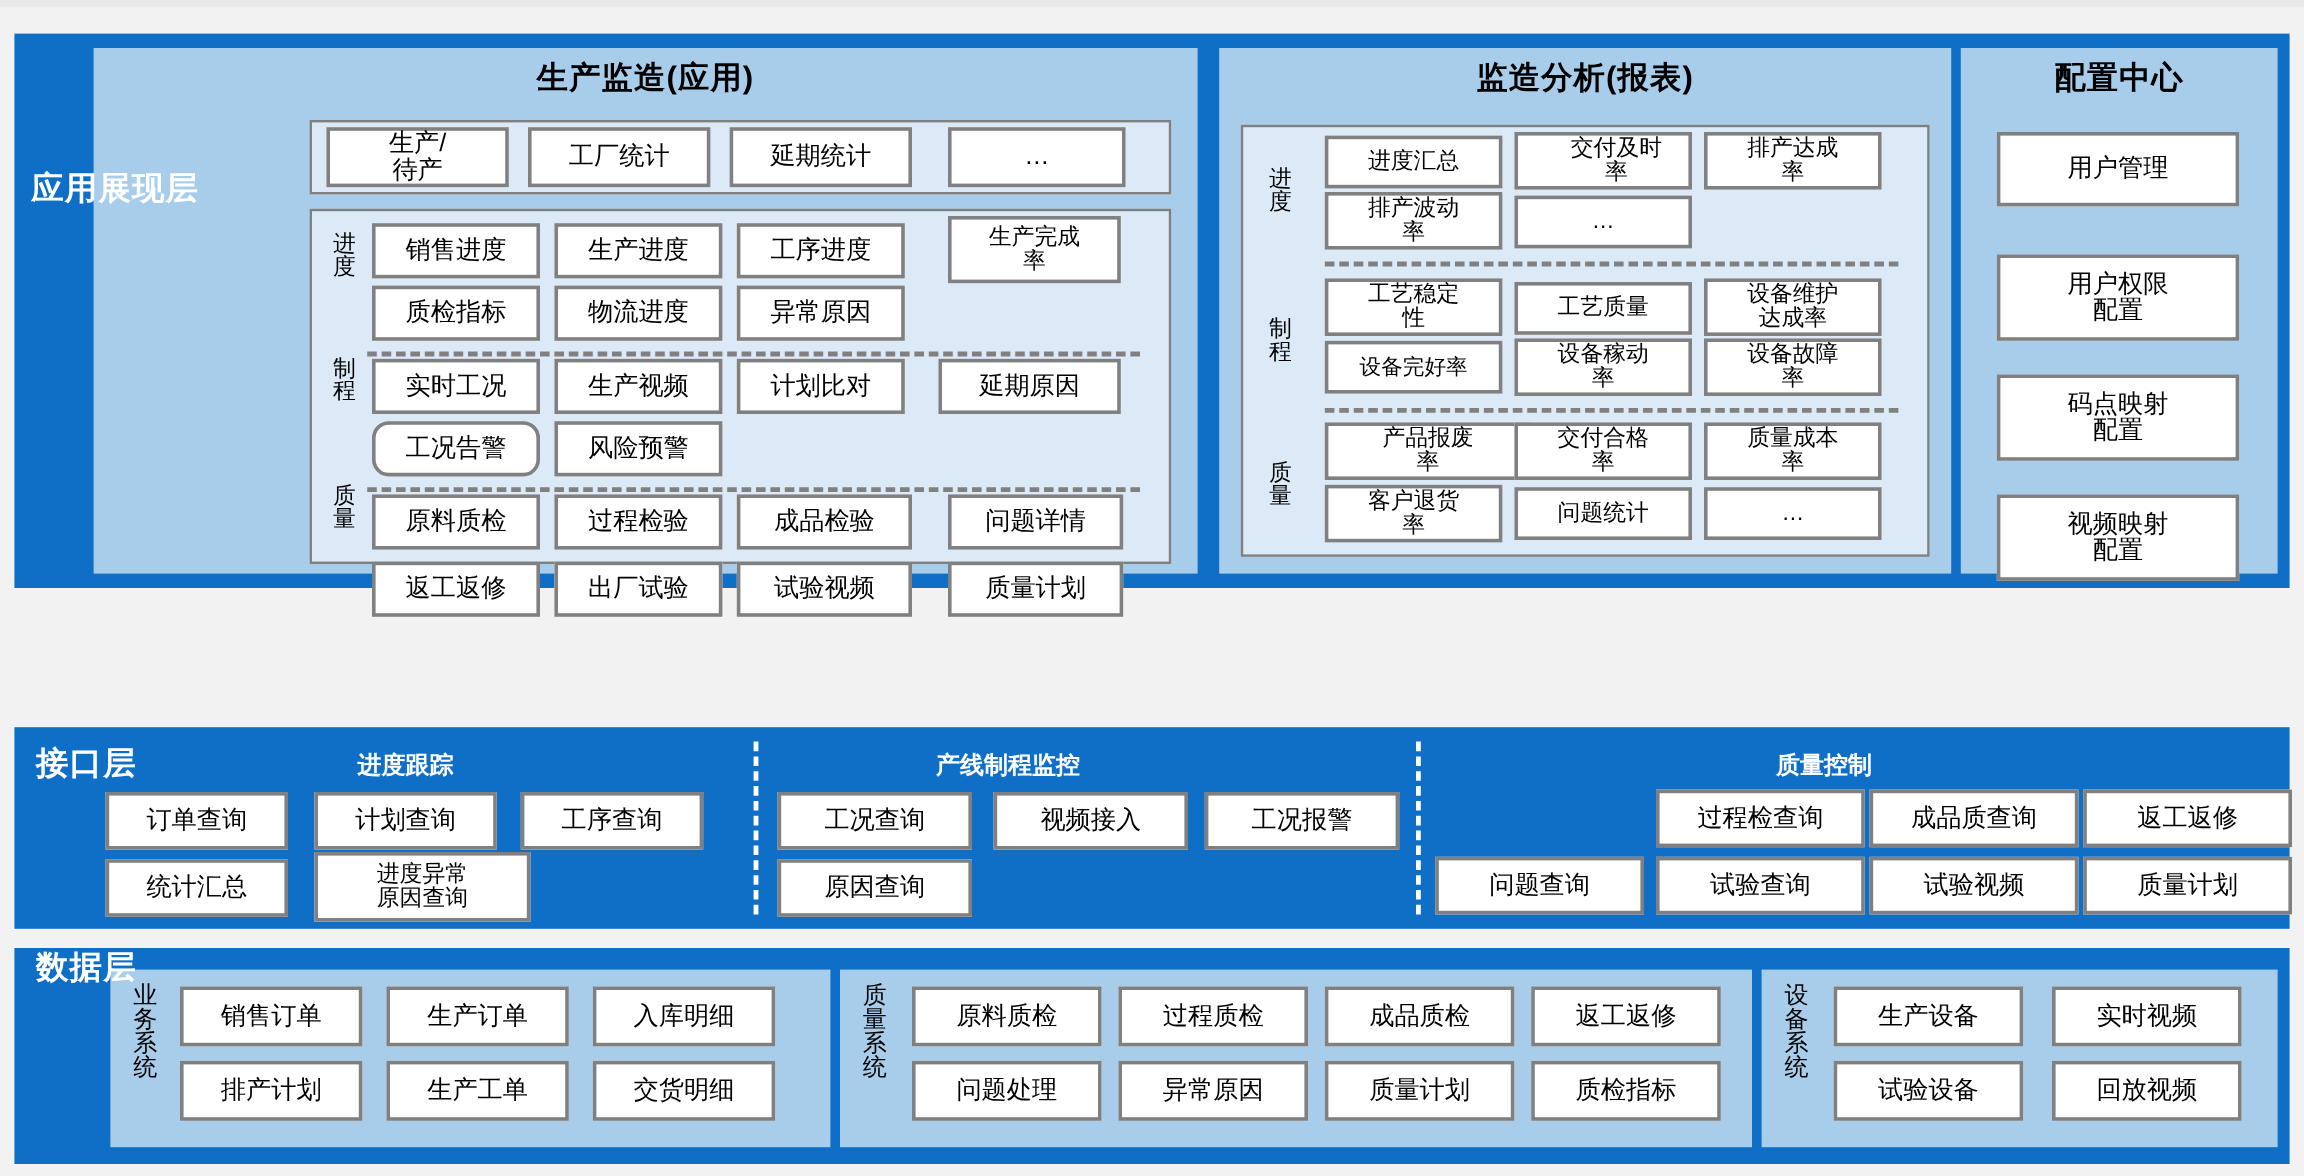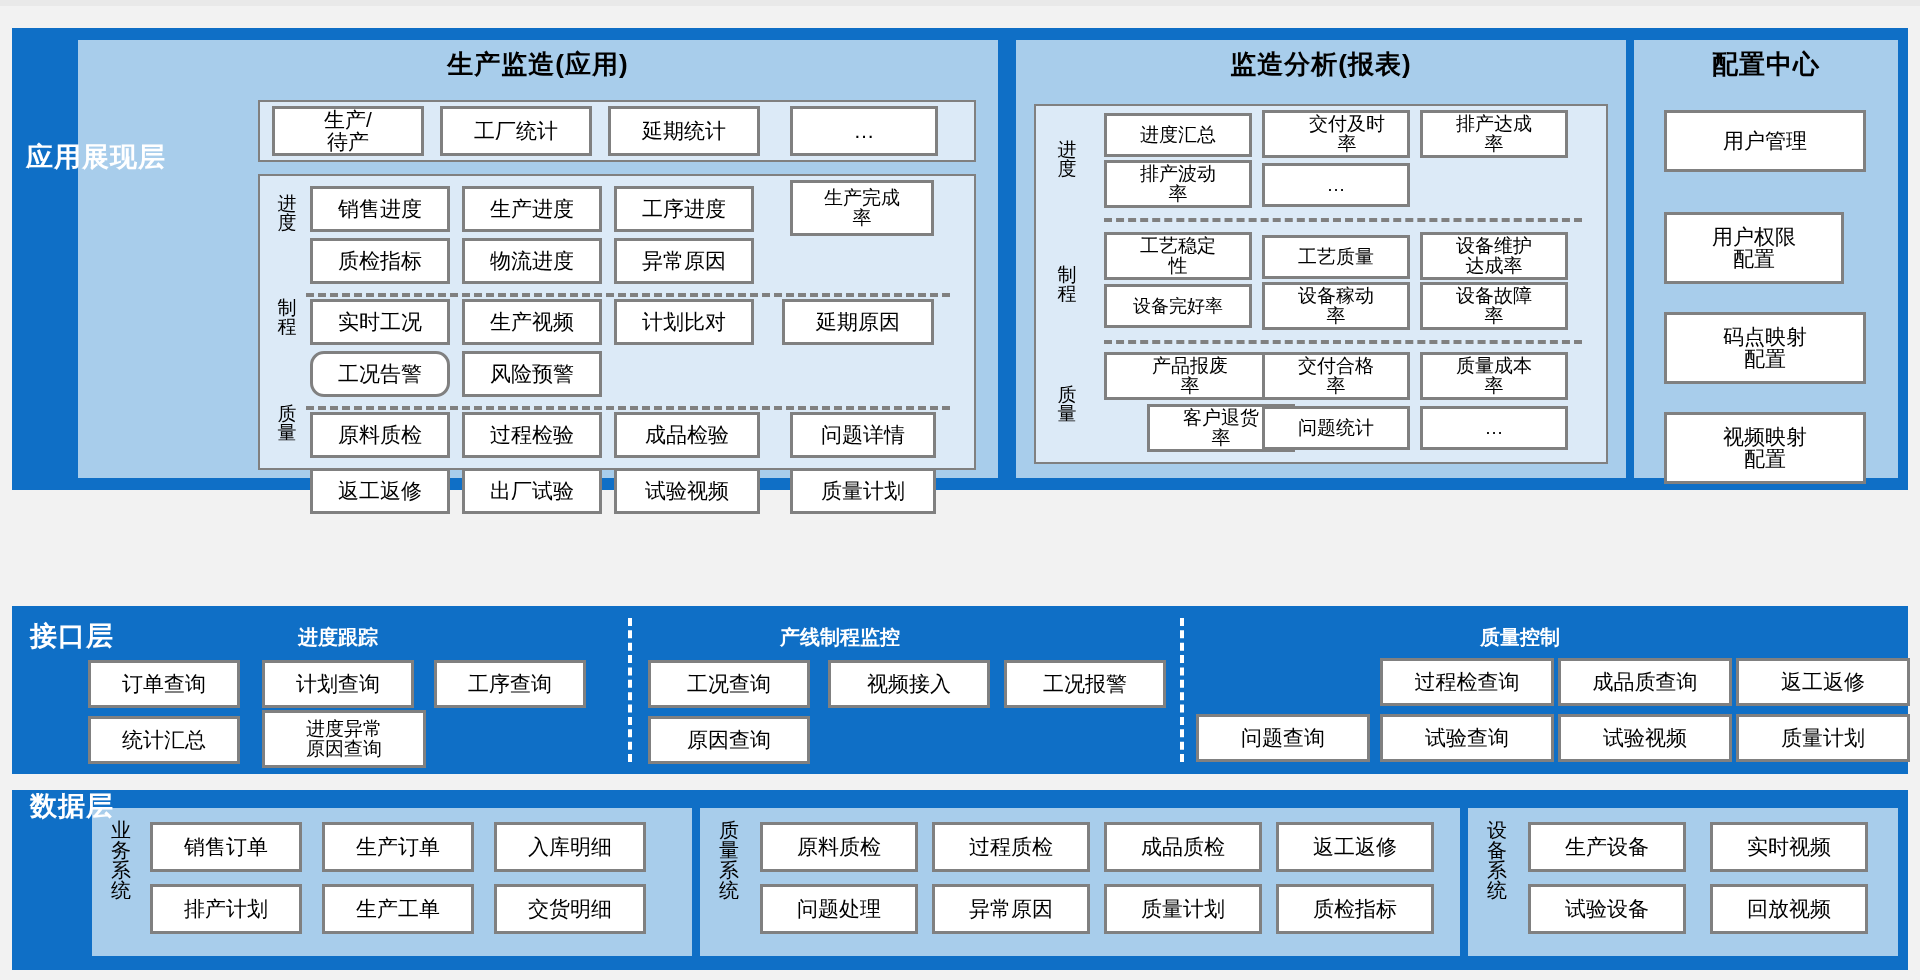--- a/index.html
+++ b/index.html
@@ -220,51 +220,51 @@
   <div class="dashed" style="left:1104px;top:340px;width:478px;"></div>
 
   <div class="vlabel" style="left:1056px;top:385px;">质
 量</div>
   <div class="card sm" style="left:1104px;top:352px;width:172px;height:48px;">产品报废
 率</div>
   <div class="card sm" style="left:1262px;top:352px;width:148px;height:48px;">交付合格
 率</div>
   <div class="card sm" style="left:1420px;top:352px;width:148px;height:48px;">质量成本
 率</div>
-  <div class="card sm" style="left:1104px;top:404px;width:148px;height:48px;margin-left:43px;">客户退货
+  <div class="card sm" style="left:1104px;top:404px;width:148px;height:48px;">客户退货
 率</div>
   <div class="card sm" style="left:1262px;top:406px;width:148px;height:44px;">问题统计</div>
   <div class="card sm" style="left:1420px;top:406px;width:148px;height:44px;">…</div>
 
   <div class="panel" style="left:1634px;top:40px;width:264px;height:438px;">
     <div class="panel-title">配置中心</div>
   </div>
   <div class="card" style="left:1664px;top:110px;width:202px;height:62px;">用户管理</div>
-  <div class="card" style="left:1664px;top:212px;width:180px;height:72px;">用户权限
+  <div class="card" style="left:1664px;top:212px;width:202px;height:72px;">用户权限
 配置</div>
   <div class="card" style="left:1664px;top:312px;width:202px;height:72px;">码点映射
 配置</div>
   <div class="card" style="left:1664px;top:412px;width:202px;height:72px;">视频映射
 配置</div>
 
   <div class="band" style="left:12px;top:606px;width:1896px;height:168px;"></div>
   <div class="layer-label" style="left:30px;top:618px;">接口层</div>
 
   <div class="sec-cap" style="left:228px;top:624px;width:220px;">进度跟踪</div>
   <div class="sec-cap" style="left:700px;top:624px;width:280px;">产线制程监控</div>
   <div class="sec-cap" style="left:1380px;top:624px;width:280px;">质量控制</div>
 
   <div class="vdivider" style="left:628px;top:618px;height:144px;"></div>
   <div class="vdivider" style="left:1180px;top:618px;height:144px;"></div>
 
   <div class="card" style="left:88px;top:660px;width:152px;height:48px;">订单查询</div>
   <div class="card" style="left:262px;top:660px;width:152px;height:48px;">计划查询</div>
   <div class="card" style="left:434px;top:660px;width:152px;height:48px;">工序查询</div>
   <div class="card" style="left:88px;top:716px;width:152px;height:48px;">统计汇总</div>
-  <div class="card sm" style="left:262px;top:710px;width:164px;height:58px;">进度异常
+  <div class="card sm" style="left:262px;top:710px;width:180px;height:58px;">进度异常
 原因查询</div>
 
   <div class="card" style="left:648px;top:660px;width:162px;height:48px;">工况查询</div>
   <div class="card" style="left:828px;top:660px;width:162px;height:48px;">视频接入</div>
   <div class="card" style="left:1004px;top:660px;width:162px;height:48px;">工况报警</div>
   <div class="card" style="left:648px;top:716px;width:162px;height:48px;">原因查询</div>
 
   <div class="card" style="left:1380px;top:658px;width:174px;height:48px;">过程检查询</div>
   <div class="card" style="left:1558px;top:658px;width:174px;height:48px;">成品质查询</div>
   <div class="card" style="left:1736px;top:658px;width:174px;height:48px;">返工返修</div>

